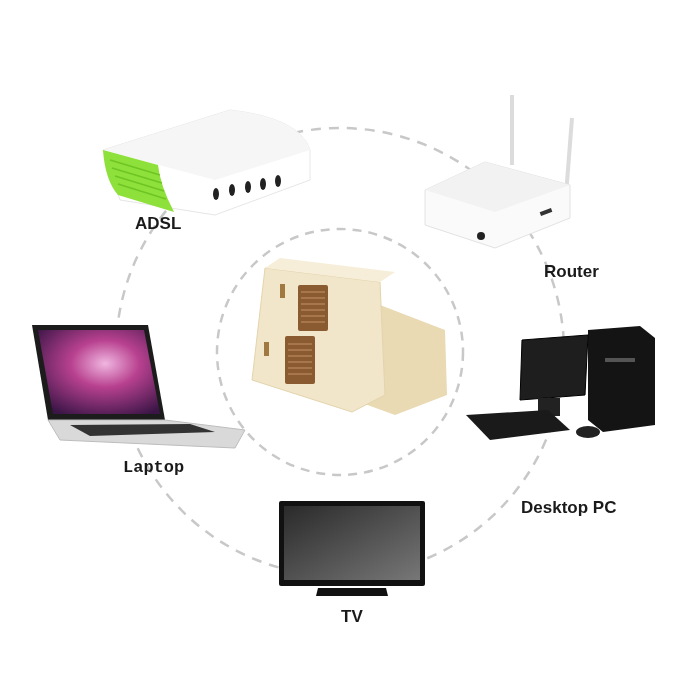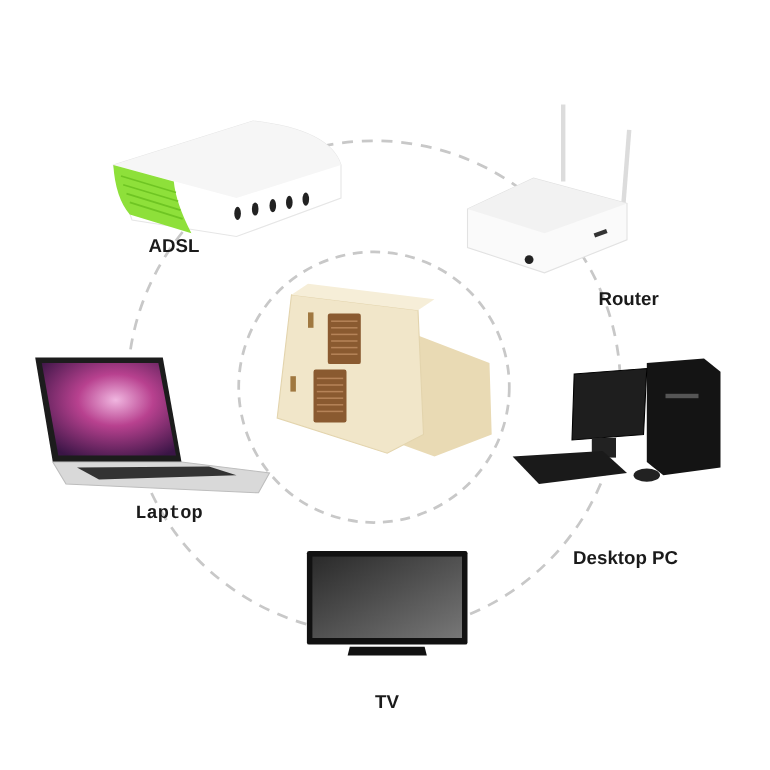--- a/index.html
+++ b/index.html
@@ -97,13 +97,13 @@
     </defs>
     <rect x="284" y="506" width="136" height="74" fill="url(#tvg)"></rect>
     <path d="M318 588 L386 588 L388 596 L316 596 Z" fill="#111"></path>
   </g>
 </svg>
 
 <div class="label" style="left:135px;top:214px;">ADSL</div>
 <div class="label" style="left:544px;top:262px;">Router</div>
 <div class="label" style="left:123px;top:458px;font-family:Liberation Mono, monospace;">Laptop</div>
 <div class="label" style="left:521px;top:470px;margin-top:28px;">Desktop PC</div>
-<div class="label" style="left:341px;top:629px;">TV</div>
+<div class="label" style="left:341px;top:607px;">TV</div>
 
 </body></html>

